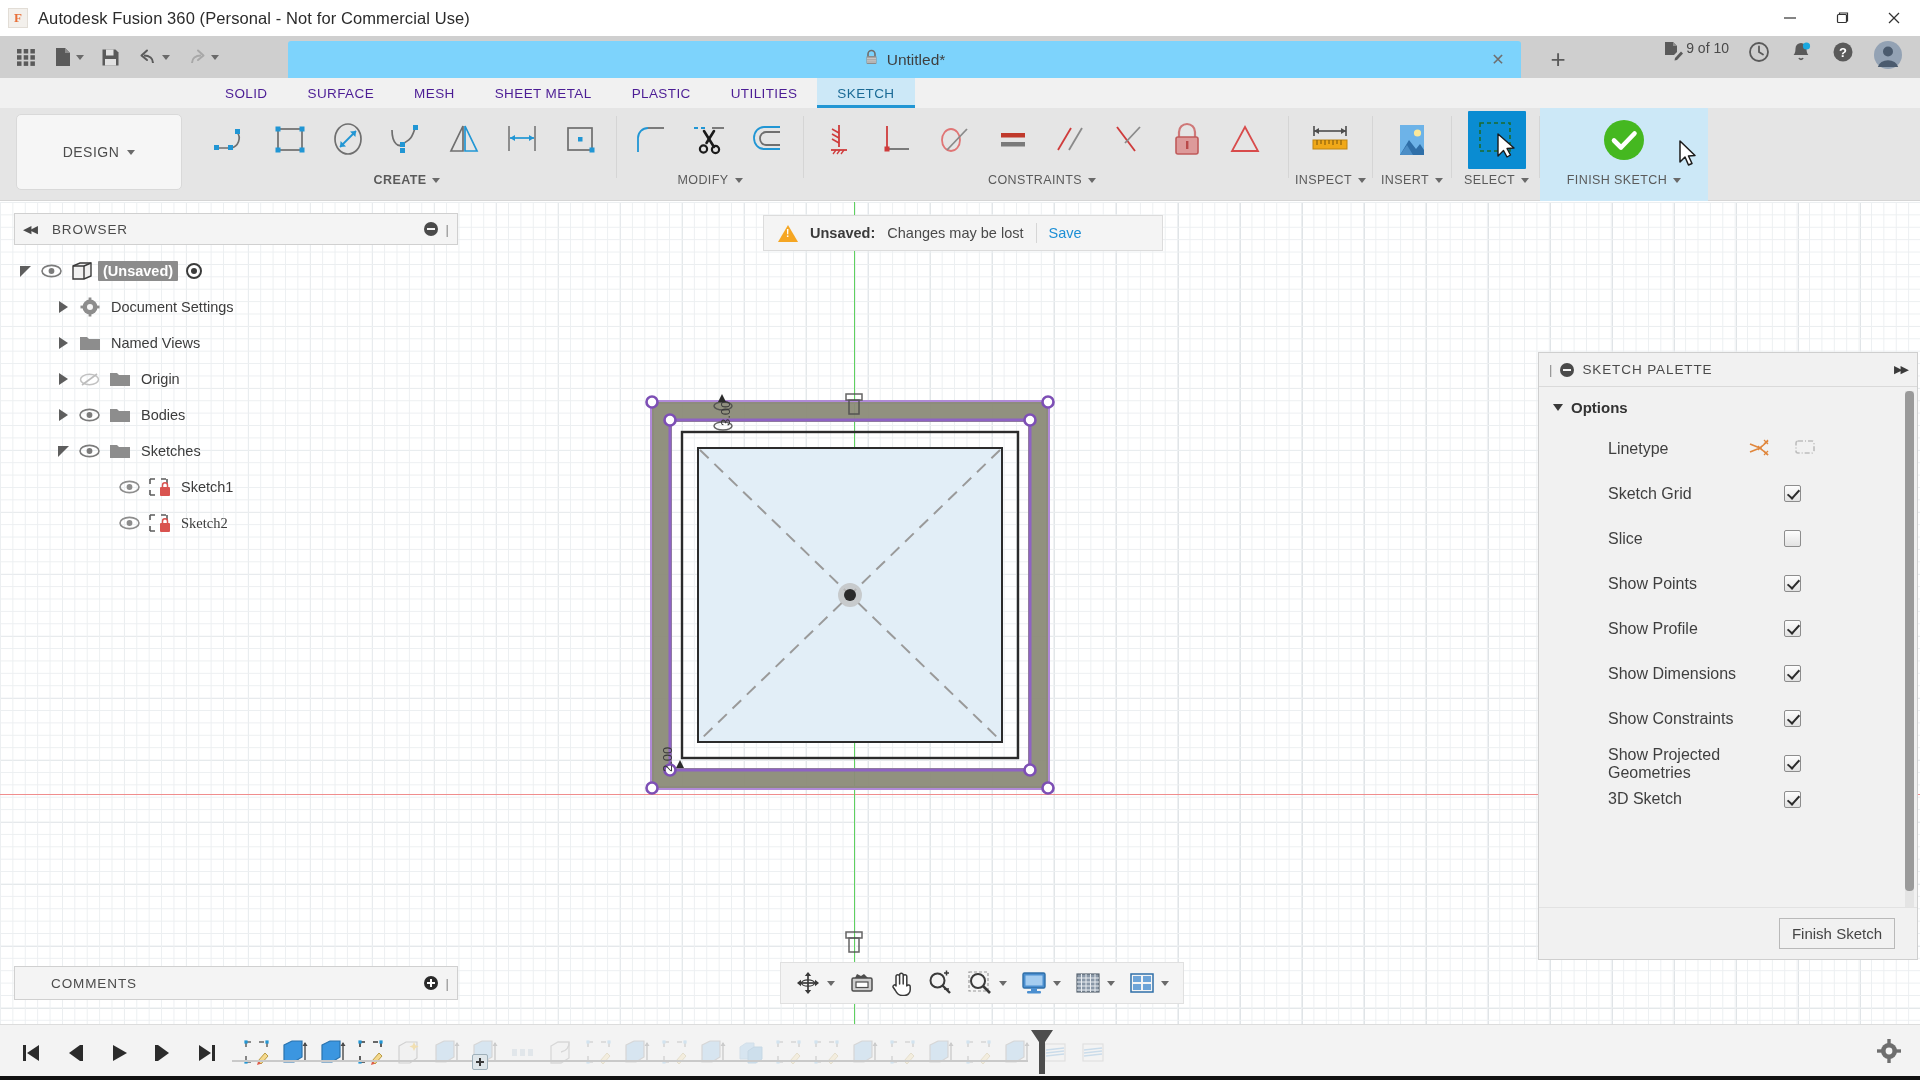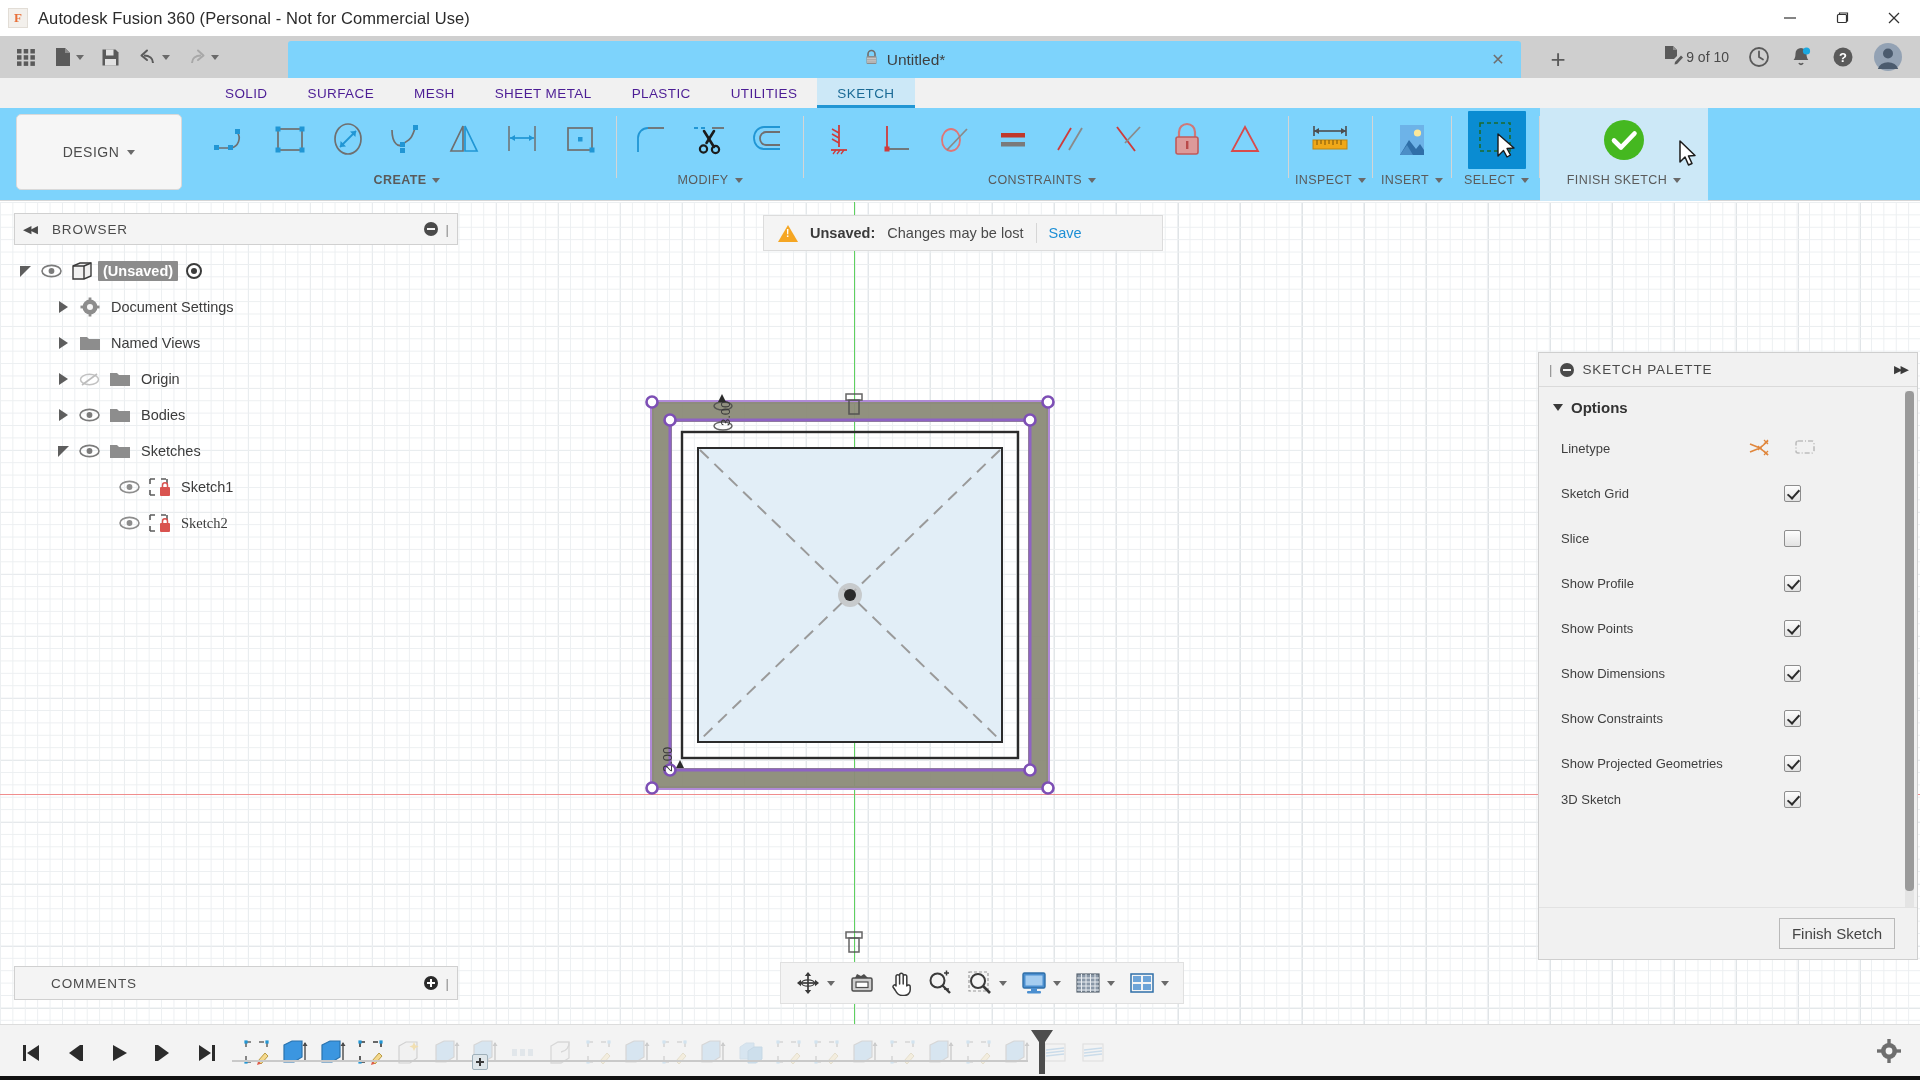--- a/index.html
+++ b/index.html
@@ -60,38 +60,38 @@
   }
   .tab-add {
     position: absolute; left: 1535px; top: 5px; width: 46px; height: 37px;
     display: flex; align-items: center; justify-content: center;
     color: #5b5b5b; font-size: 26px; font-weight: 300;
   }
   .qab-right {
     position: absolute; right: 10px; top: 0; height: 42px;
     display: flex; align-items: center; gap: 4px;
   }
-  .qab-right .item { display: flex; align-items: center; gap: 2px; padding: 0 7px; height: 34px; }
+  .qab-right .item { display: flex; gap: 2px; padding: 0 7px; height: 34px; }
   .qab-right .cnt { font-size: 14px; color: #4a4a4a; }
 
   
   .ribbon-tabs {
     position: absolute; top: 78px; left: 0; width: 1920px; height: 30px;
     background: #f1f1f1; display: flex; align-items: flex-end; padding-left: 205px;
   }
   .rtab {
     height: 30px; padding: 0 20px; display: flex; align-items: center; justify-content: center;
     font-size: 13.5px; letter-spacing: 0.4px; color: #4c1d95;
   }
   .rtab.active { background: #cce8f7; color: #1a6a95; box-shadow: inset 0 -3px 0 #2196d4; }
 
   
   .ribbon {
     position: absolute; top: 108px; left: 0; width: 1920px; height: 93px;
-    background: #7dd3fc; border-bottom: 1px solid #d5d5d5;
+    background: #e5e5e5; border-bottom: 1px solid #d5d5d5;
     display: flex; align-items: flex-start;
   }
   .design-box {
     margin: 6px 0 0 16px; width: 166px; height: 76px;
     background: #f6f6f6; border: 1px solid #d9d9d9; border-radius: 5px;
     display: flex; align-items: center; justify-content: center; gap: 5px;
   }
   .design-box .lbl { font-size: 14px; letter-spacing: 0.5px; color: #4d4d4d; }
   .group { position: relative; height: 93px; display: flex; flex-direction: column; align-items: center; }
   .grow { display: flex; align-items: center; height: 62px; padding-top: 2px; }
@@ -202,21 +202,21 @@
     height: 34px; display: flex; align-items: center; padding: 0 10px; gap: 8px;
     background: #f1f1f1; border-bottom: 1px solid #dadada;
   }
   .palette-head .title { font-size: 13.5px; letter-spacing: 0.9px; color: #4b4b4b; }
   .palette-head .expand { margin-left: auto; color: #3a3a3a; font-size: 11px; letter-spacing: -2px; }
   .palette-body { flex: 1; position: relative; overflow: hidden; background: #f1f1f1; }
   .opt-head { display: flex; align-items: center; gap: 8px; padding: 12px 0 10px 14px; }
   .opt-head .tri-down { width: 0; height: 0; border-left: 5px solid transparent; border-right: 5px solid transparent; border-top: 7px solid #3a3a3a; }
   .opt-head .t { font-size: 15px; font-weight: bold; color: #333; }
   .opt-row { display: flex; align-items: center; height: 45px; padding: 0 0 0 22px; }
-  .opt-row .name { font-size: 13px; color: #3f3f3f; }
+  .opt-row .name { font-size: 16px; color: #3f3f3f; margin-left: 47px; }
   .opt-row .ctrl { margin-left: auto; margin-right: 100px; display: flex; align-items: center; gap: 22px; }
   .cbox {
     width: 17px; height: 17px; border: 1px solid #8d8d8d; border-radius: 2px;
     background: linear-gradient(#fdfdfd,#e2e2e2); position: relative;
   }
   .cbox.on::after {
     content: ''; position: absolute; left: 5px; top: 1px; width: 5px; height: 10px;
     border: solid #2b2b2b; border-width: 0 2px 2px 0; transform: rotate(42deg);
   }
   .pal-scroll { position: absolute; right: 3px; top: 4px; width: 9px; height: 555px; background: #e4e4e4; }
@@ -937,27 +937,27 @@
             <span class="cbox on"></span>
           </span>
       </div>
       <div class="opt-row">
         <span class="name">Slice</span>
         <span class="ctrl" style="margin-right:116px;">
             <span class="cbox"></span>
           </span>
       </div>
       <div class="opt-row">
-        <span class="name">Show Profile</span>
+        <span class="name">Show Points</span>
         <span class="ctrl" style="margin-right:116px;">
             <span class="cbox on"></span>
           </span>
       </div>
       <div class="opt-row">
-        <span class="name">Show Points</span>
+        <span class="name">Show Profile</span>
         <span class="ctrl" style="margin-right:116px;">
             <span class="cbox on"></span>
           </span>
       </div>
       <div class="opt-row">
         <span class="name">Show Dimensions</span>
         <span class="ctrl" style="margin-right:116px;">
             <span class="cbox on"></span>
           </span>
       </div>

